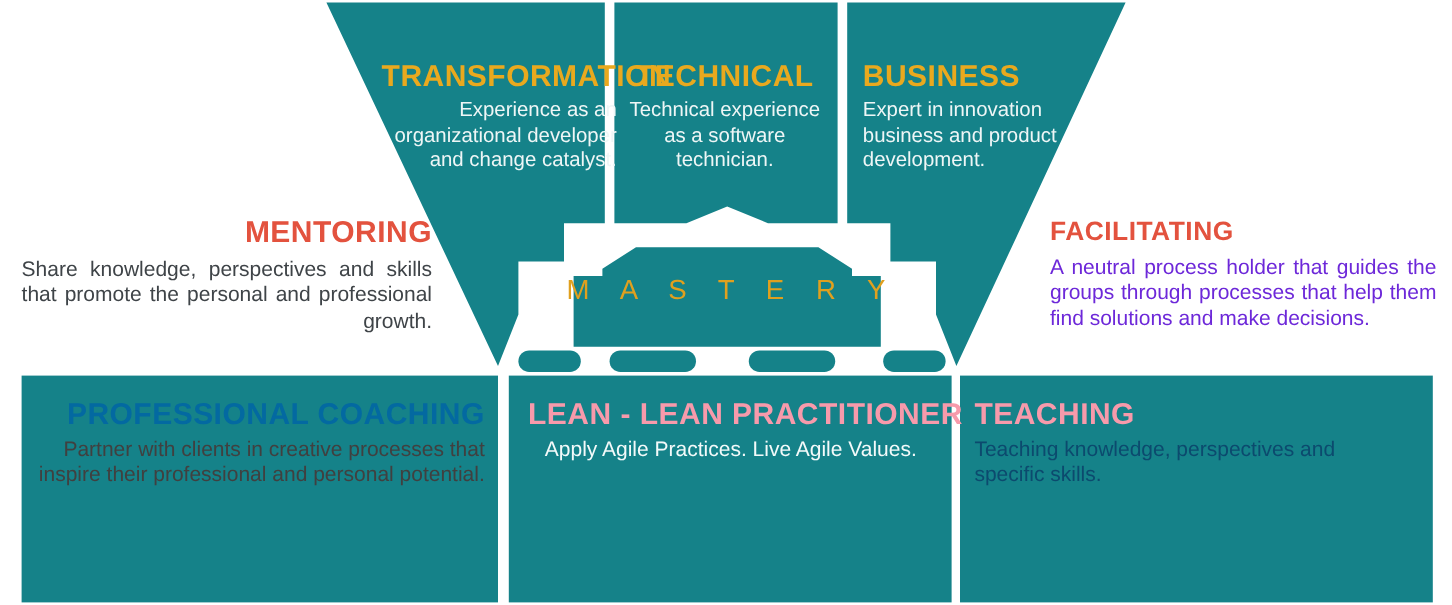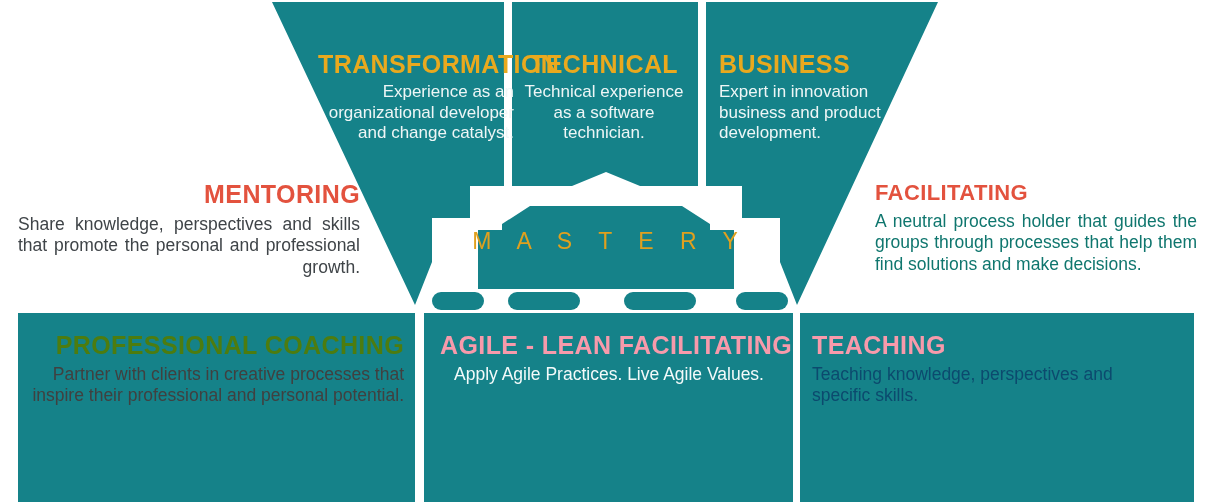--- a/index.html
+++ b/index.html
@@ -88,21 +88,21 @@
 
   #p-facilitating {
     left:875px; top:182px; width:322px;
     text-align:left;
   }
   #p-facilitating .hd {
     transform-origin:0% 50%;
     font-size:22px; color:#E3523E;text-align:center;
   }
   #p-facilitating .body {
-    font-size:17.5px; color:#0f766e; margin-top:7px;
+    font-size:17.5px; color:#6d28d9; margin-top:7px;
     text-align:justify; text-align-last:left;
   }
 
   
   #mastery-label {
     position:absolute;
     left:460px; top:228px; width:290px;
     text-align:center;
     font-size:23px; color:#E0A01E;
     letter-spacing:10px;
@@ -110,21 +110,21 @@
     font-weight:normal;
   }
 
   
   #p-coaching {
     left:26px; top:333px; width:378px;
     text-align:right;
   }
   #p-coaching .hd {
     transform-origin:100% 50%;
-    font-size:25px; color:#4d7c0f;
+    font-size:25px; color:#0369a1;
   }
   #p-coaching .body {
     font-size:17.5px; color:#404040; margin-top:6px;
   }
 
   #p-agile {
     left:440px; top:333px; width:338px;
     text-align:center;
   }
   #p-agile .hd {
@@ -214,21 +214,21 @@
 
   <div class="blk" id="p-coaching">
     <div class="hd-wrap">
       <span class="hd">PROFESSIONAL COACHING</span>
     </div>
     <div class="body">Partner with clients in creative processes that inspire their professional and personal potential.</div>
   </div>
 
   <div class="blk" id="p-agile">
     <div class="hd-wrap">
-      <span class="hd">AGILE - LEAN FACILITATING</span>
+      <span class="hd">LEAN - LEAN PRACTITIONER</span>
     </div>
     <div class="body">Apply Agile Practices. Live Agile Values.</div>
   </div>
 
   <div class="blk" id="p-teaching">
     <div class="hd-wrap">
       <span class="hd">TEACHING</span>
     </div>
     <div class="body">Teaching knowledge, perspectives and specific skills.</div>
   </div>

